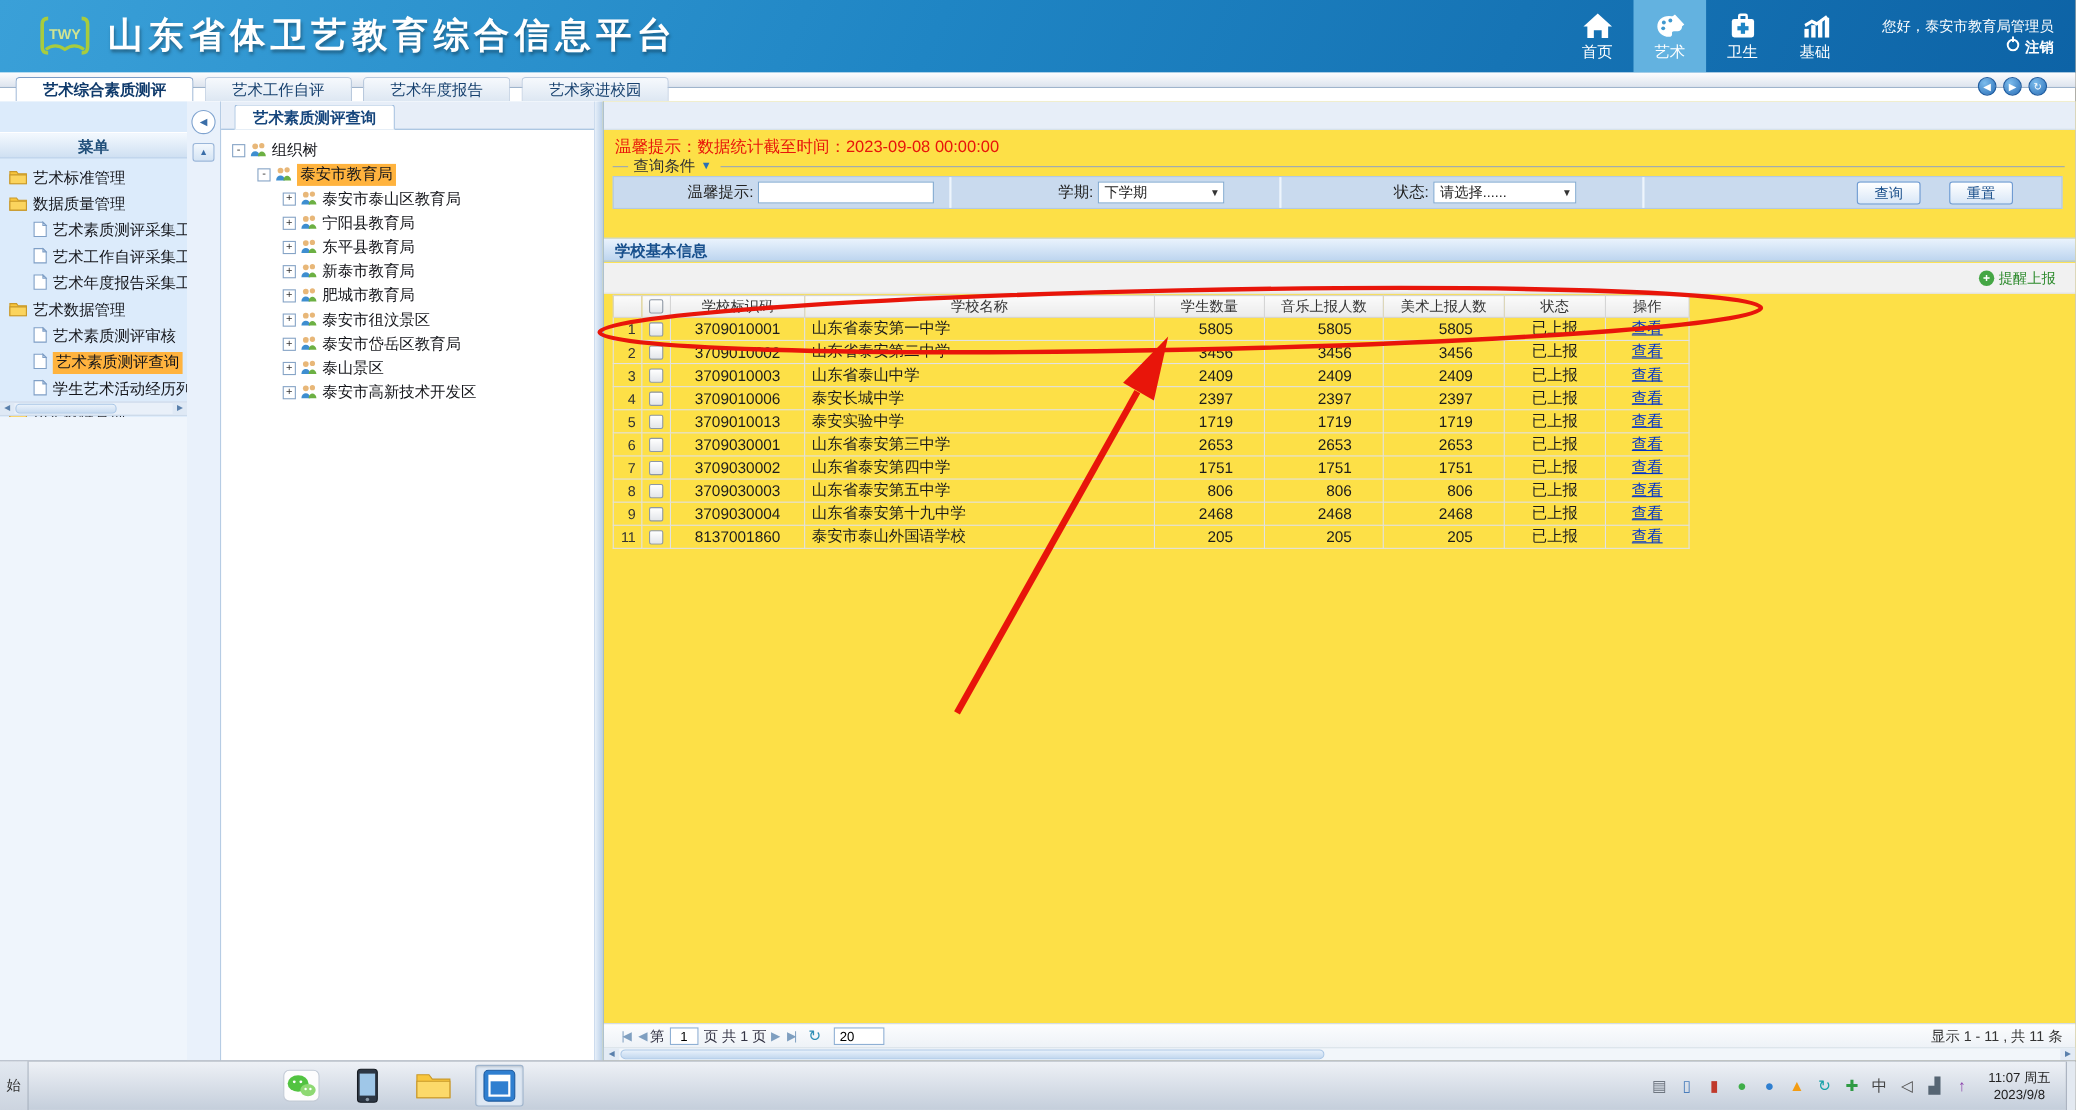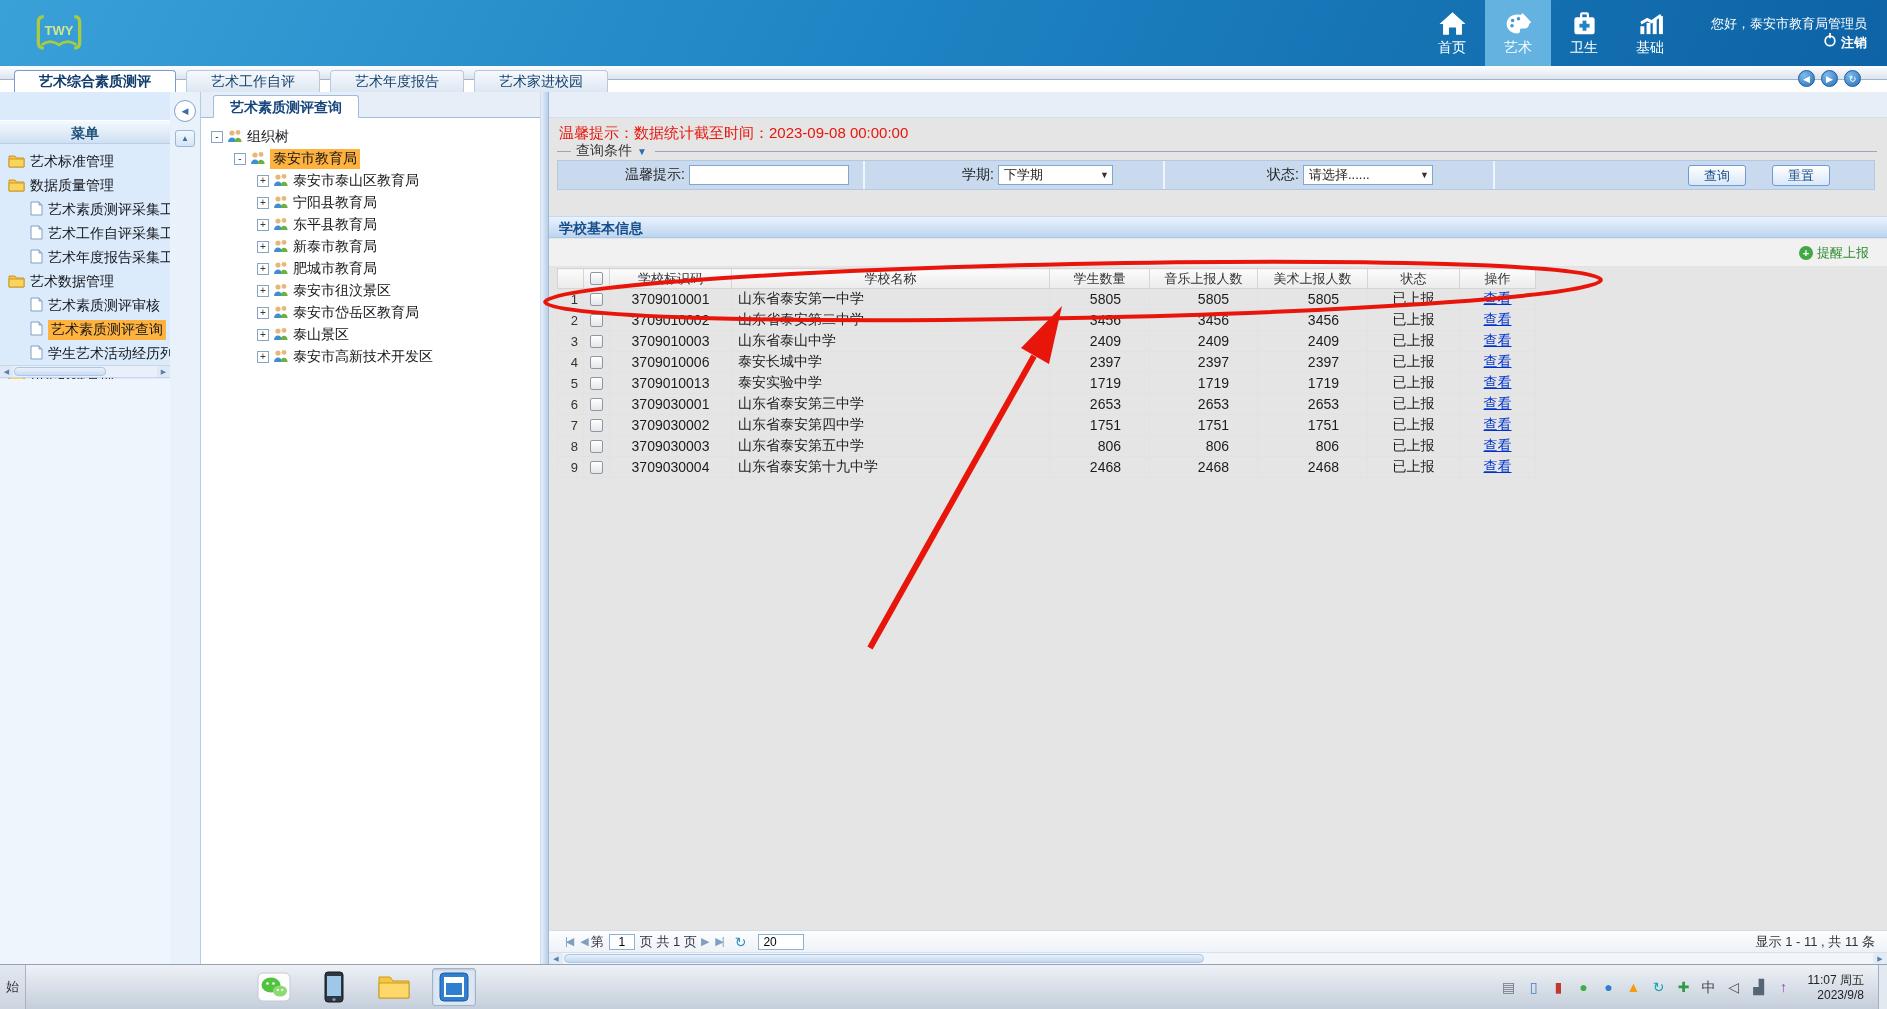--- a/index.html
+++ b/index.html
@@ -75,21 +75,21 @@
     white-space:nowrap; cursor:pointer; }
   .t-row .lbl.sel { background:#ffb33e; padding:1px 3px; }
   .exp { width:12px; height:12px; border:1px solid #86a4c6; background:#fff; font-size:10px;
     line-height:9px; text-align:center; color:#333; flex:0 0 12px; }
 
   
   .splitter { position:absolute; left:540px; top:0; width:8px; height:100%;
     background:linear-gradient(90deg,#e6eff9,#b9cfe8); border-left:1px solid #cddcee; }
 
   
-  .main { position:absolute; left:548px; top:0; right:0; height:100%; background:#e5e5e5;
+  .main { position:absolute; left:548px; top:0; right:0; height:100%; background:#fde047;
     border-left:1px solid #9db9d9; }
   .main-topstrip { position:absolute; top:0; left:0; right:0; height:26px; background:#e7eef8;
     border-bottom:1px solid #d4e0ee; }
   .notice { position:absolute; top:32px; left:10px; color:#e8150a; font-size:15px; }
   .filter-legend { position:absolute; top:50px; left:8px; right:10px; display:flex; align-items:center;
     font-size:14px; color:#333; }
   .filter-legend::before { content:''; width:14px; height:1px; background:#9aa7b8; margin-right:5px; }
   .filter-legend::after  { content:''; flex:1; height:1px; background:#9aa7b8; margin-left:8px; }
   .filter-legend .caret { color:#2a6fb5; font-size:10px; margin-left:5px; }
 
@@ -163,37 +163,38 @@
     display:flex; align-items:center; z-index:70; }
   .start { width:26px; height:45px; background:linear-gradient(#e2e8f0,#ccd4df);
     border-right:1px solid #aab3c0; font-size:13px; color:#333; display:flex; align-items:center;
     justify-content:center; cursor:pointer; }
   .qlaunch { display:flex; gap:16px; margin-left:226px; align-items:center; }
   .qslot { width:44px; height:38px; display:flex; align-items:center; justify-content:center;
     border-radius:3px; cursor:pointer; }
   .qslot.pressed { background:#dde7f3; border:1px solid #9fb4cc; box-shadow:inset 0 1px 2px rgba(0,0,0,.15); }
   .tray { margin-left:auto; display:flex; align-items:center; gap:9px; font-size:14px; }
   .tray-ic { width:16px; text-align:center; cursor:pointer; line-height:16px; }
-  .clock { text-align:right; font-size:12px; color:#222; line-height:15px; margin:2px 14px 0 16px; cursor:default; }
+  .clock { text-align:center; font-size:12px; color:#222; line-height:15px; margin:2px 14px 0 16px; cursor:default; }
   .showdesk { width:9px; height:45px; background:#e3e9f1; border-left:1px solid #a6afbc; cursor:pointer; }
 </style>
 </head>
 <body>
 
 <div id="page">
 
   <div class="header">
     <div class="logo">
       <svg width="50" height="44" viewBox="0 0 46 40">
         <path d="M9 5q-5 0-5 5v19q0 5 5 5" fill="none" stroke="#a8cc3e" stroke-width="3"></path>
         <path d="M37 5q5 0 5 5v19q0 5-5 5" fill="none" stroke="#a8cc3e" stroke-width="3"></path>
         <path d="M7 31q8-6 16 0q8-6 16 0" fill="none" stroke="#a8cc3e" stroke-width="2.5"></path>
         <text x="23" y="22" font-size="12" font-weight="bold" fill="#cfe492" text-anchor="middle">TWY</text>
       </svg>
     </div>
+    <div class="app-title">山东省体卫艺教育综合信息平台</div>
     <div class="nav">
         <div class="nav-item">
           <span class="nav-ic">
             <svg width="29" height="26" viewBox="0 0 24 22" fill="#fff">
               <path d="M12 1 23 11h-3v9h-5v-6h-6v6H4v-9H1z"></path>
             </svg>
           </span>
           <span class="nav-lb">首页</span>
         </div>
         <div class="nav-item active">
@@ -650,20 +651,33 @@
                 <div class="cb"></div>
               </td>
               <td class="id">3709030004</td>
               <td class="name">山东省泰安第十九中学</td>
               <td class="num">2468</td>
               <td class="num">2468</td>
               <td class="num">2468</td>
               <td class="status">已上报</td>
               <td class="action"><a class="view">查看</a></td>
             </tr>
+            <tr>
+              <td class="rn">11</td>
+              <td>
+                <div class="cb"></div>
+              </td>
+              <td class="id">8137001860</td>
+              <td class="name">泰安市泰山外国语学校</td>
+              <td class="num">205</td>
+              <td class="num">205</td>
+              <td class="num">205</td>
+              <td class="status">已上报</td>
+              <td class="action"><a class="view">查看</a></td>
+            </tr>
           </tbody>
       </table>
 
       <div class="pagebar">
         <span class="pg-ic">|◀</span>
         <span class="pg-ic">◀</span>
         <span>第</span>
         <input class="pg-input" value="1" style="">
         <span>页 共 1 页</span>
         <span class="pg-ic">▶</span>

